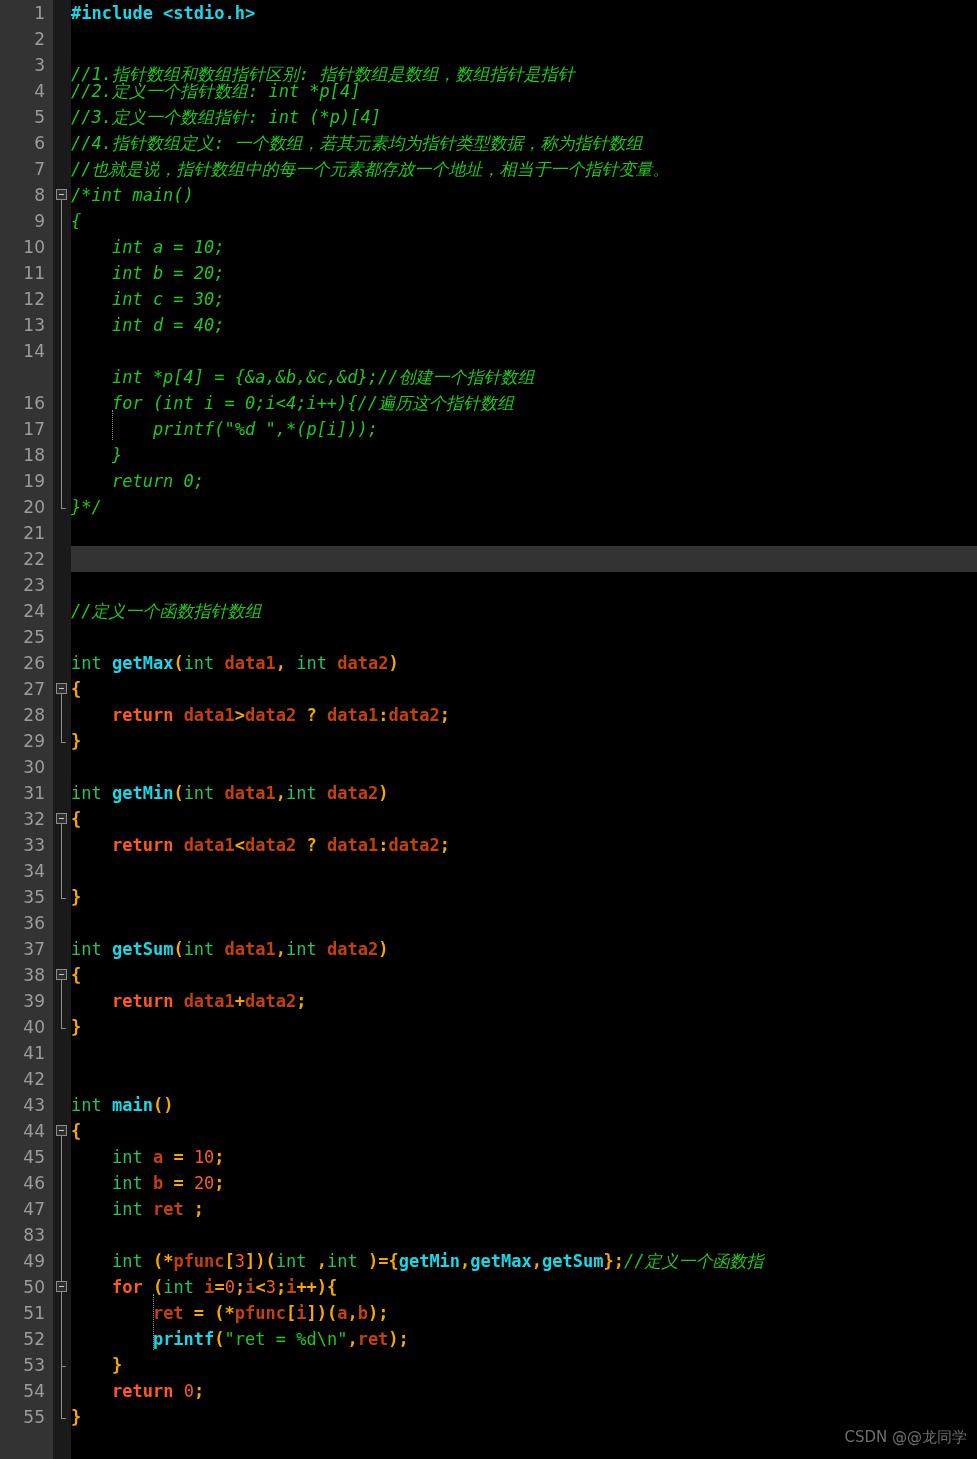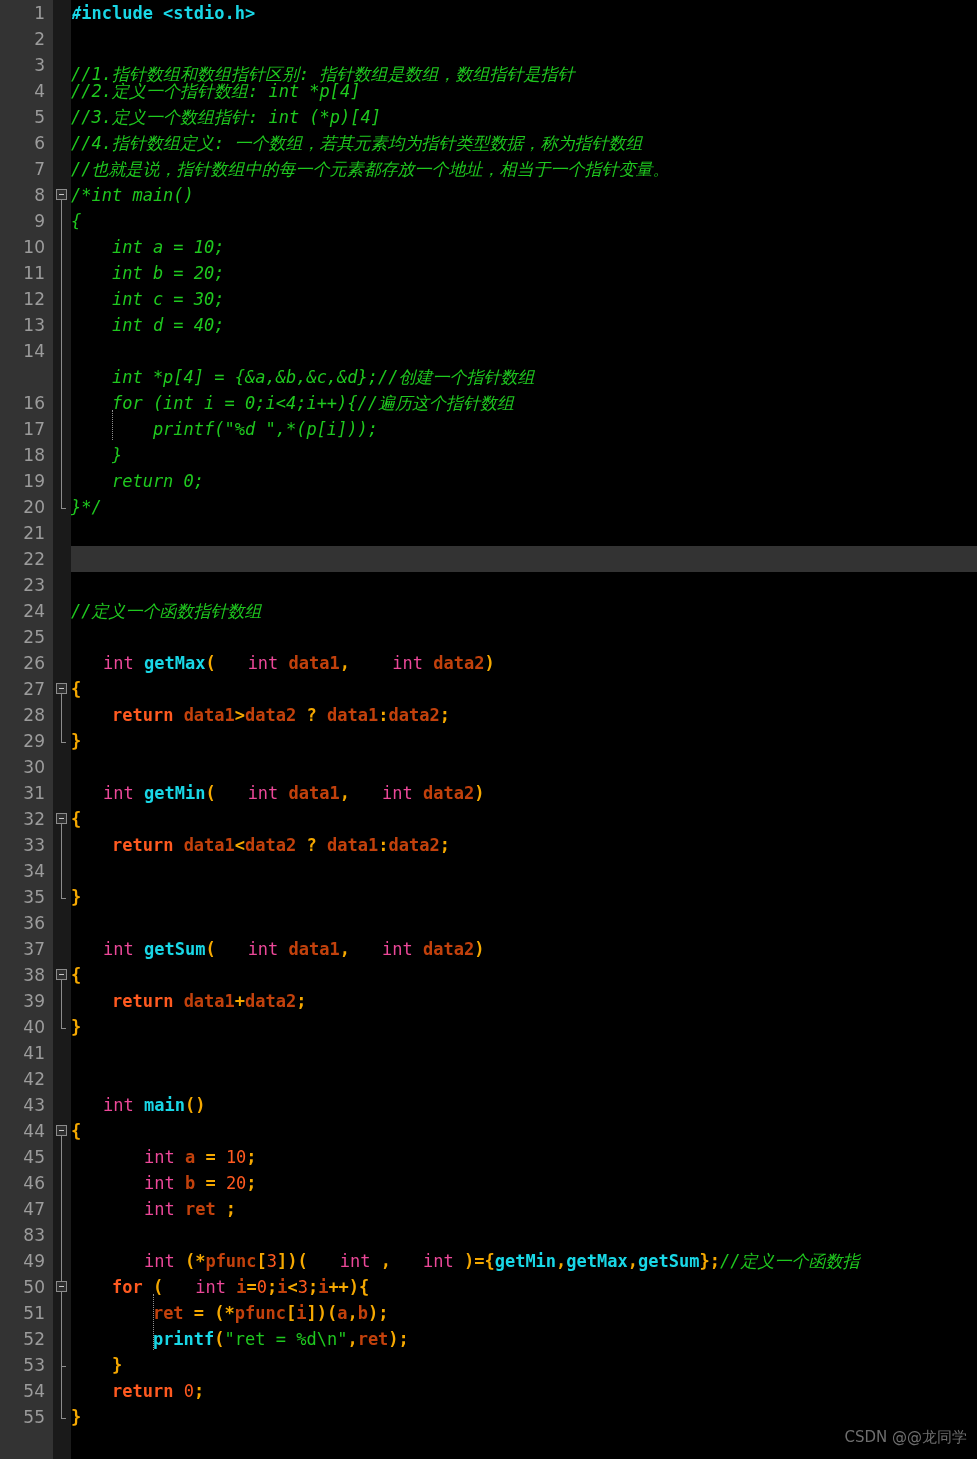--- a/index.html
+++ b/index.html
@@ -84,21 +84,20 @@
   }
 
   
   #code {
     position: absolute;
     left: 71px; top: 0;
     width: 906px;
     height: 1459px;
     background: #000000;
     overflow: hidden;
-    border-radius: 23px;
   }
   .row {
     position: absolute;
     left: 0;
     width: 906px;
     height: 26px;
     line-height: 26px;
     white-space: pre;
     font-size: 17px;
     color: #2fd62f;
@@ -117,21 +116,21 @@
   
   .iguide {
     position: absolute;
     width: 1px;
     border-left: 1px dotted #8f8f8f;
   }
 
   
   .t-pre   { color: #19d7e6; font-weight: bold; }            
   .t-cmt   { color: #1fc91f; font-style: italic; }           
-  .t-kw    { color: #ec4899; padding-left: 32px; }                               
+  .t-kw    { color: #22c55e; }                               
   .t-ctl   { color: #ff5a20; font-weight: bold; }            
   .t-fn    { color: #19d7e6; font-weight: bold; }            
   .t-id    { color: #c2410c; font-weight: bold; }            
   .t-pun   { color: #f5a800; font-weight: bold; }            
   .t-num   { color: #ff5a20; }                               
   .t-str   { color: #1fc91f; }
 
   
   .blk { color: #1fc91f; font-style: italic; }
 

